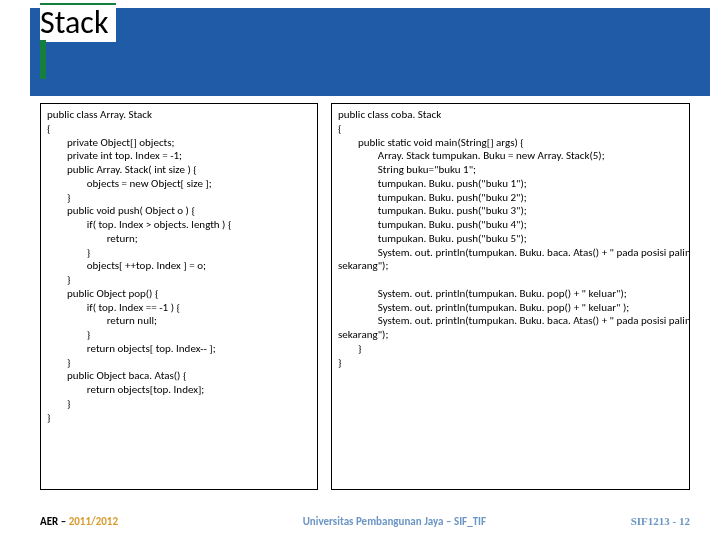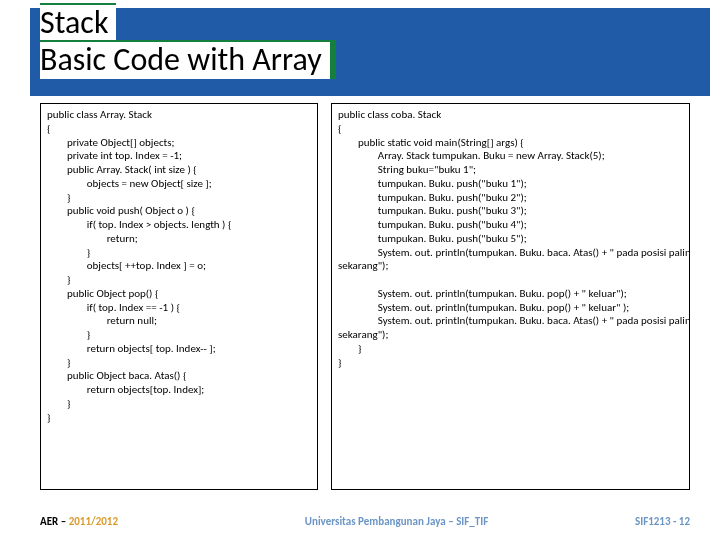--- a/index.html
+++ b/index.html
@@ -68,30 +68,29 @@
     left: 40px;
     right: 30px;
     display: flex;
     justify-content: space-between;
     font-size: 11px;
     font-weight: bold;
   }
   .footer .left { color: #000; }
   .footer .left .yr { color: #d89b2e; }
   .footer .mid { color: #6b95c4; padding-left: 40px; }
-  .footer .right { color: #6b95c4; }
+  .footer .right { color: #6b95c4; font-family: Liberation Serif, serif; }
 </style>
 </head>
 <body>
 
 <div class="title-area">
   <div class="title-bg"></div>
   <div class="title-text">
     <span class="title-line">Stack</span><br>
-    <span class="title-line">Basic Code with Array</span>
   </div>
   <div class="underline-bar"></div>
 </div>
 
 <div class="code-row">
   <div class="code-box left">public class Array. Stack
 {
         private Object[] objects;
         private int top. Index = -1;
         public Array. Stack( int size ) {

